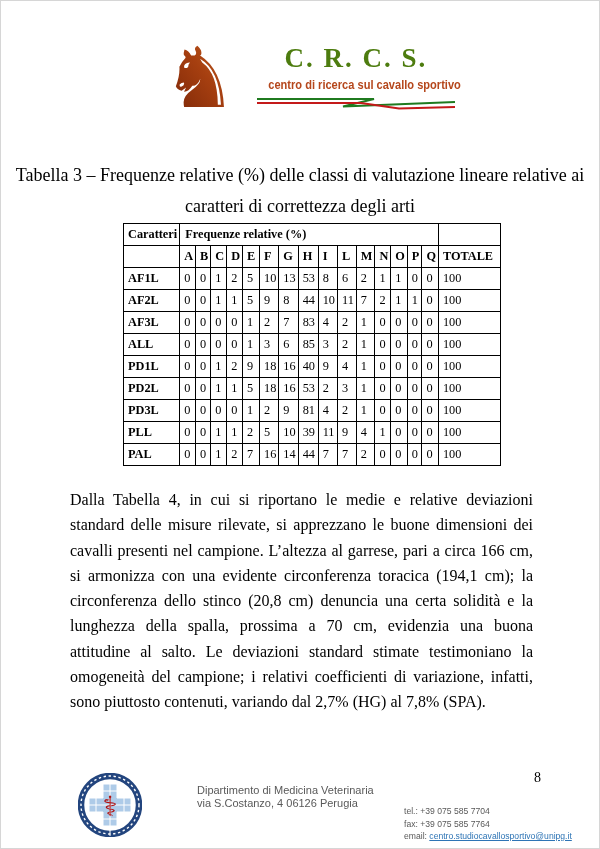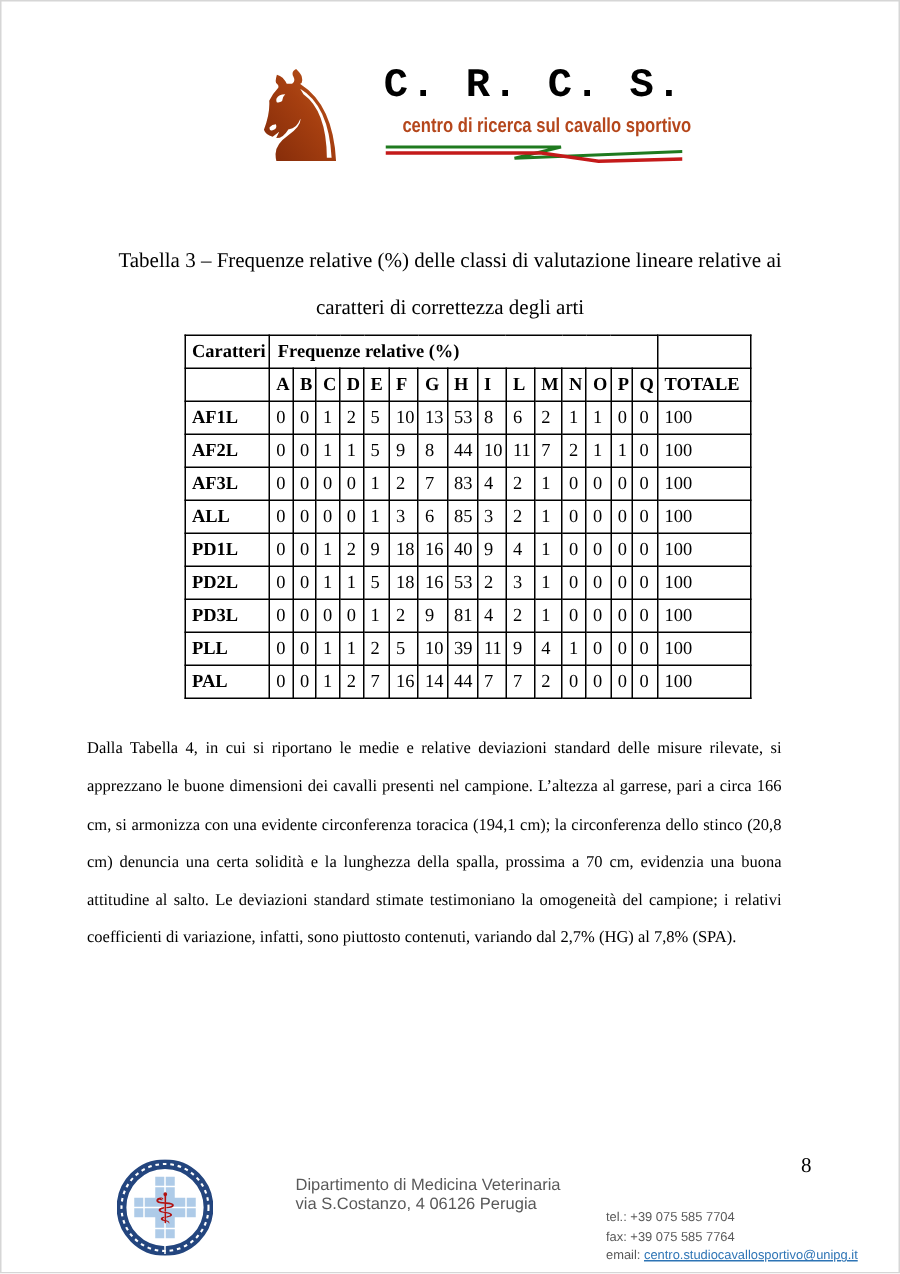--- a/index.html
+++ b/index.html
@@ -6,54 +6,54 @@
   .page {
     position:relative; width:600px; height:849px; background:#fff;
     font-family:"Liberation Serif", serif; color:#000;
     box-sizing:border-box; border:1px solid #d6d6d6; overflow:hidden;
   }
 
   
   .crcs-header { position:absolute; top:26px; left:152px; display:flex; align-items:center; }
   .brand { width:214px; text-align:center; margin-left:2px; }
   .brand-acronym {
-    font-family:Liberation Mono, monospace; font-weight:bold;
-    font-size:27px; letter-spacing:2px; color:#000000; white-space:nowrap;
+    font-family:Liberation Serif, serif; font-weight:bold;
+    font-size:27px; letter-spacing:2px; color:#4d7c0f; white-space:nowrap;
   }
   .brand-subtitle {
     font-family:"Liberation Sans", sans-serif; font-weight:bold;
     font-size:13.5px; color:#b5471c; white-space:nowrap;
     transform:scaleX(.82); transform-origin:center; margin-top:3px;
   }
   .flag-ribbon { display:block; margin:4px auto 0 auto; }
 
   
-  .caption { position:absolute; top:166px; left:0; right:0; text-align:center; font-size:14px; }
+  .caption { position:absolute; top:166px; left:0; right:0; text-align:center; font-size:18px; }
   .caption .cap-line { line-height:16px; margin-bottom:15px; }
 
   
   table.freq { position:absolute; top:222px; left:122px; border-collapse:collapse; }
   .freq th, .freq td {
     border:1px solid #000; font-size:12.3px; height:19px;
     padding:1px 2px 1px 4px; text-align:left; vertical-align:middle; white-space:nowrap;
   }
   .freq th { font-weight:bold; }
   .freq td { font-weight:normal; }
   .freq .corner { padding-left:4px; }
   .freq .group { padding-left:5px; }
   col.c-lab { width:56px; } col.c-tot { width:62px; }
   col.c1{width:15px} col.c2{width:15px} col.c3{width:15px} col.c4{width:15px}
   col.c5{width:17px} col.c6{width:17px} col.c7{width:19px} col.c8{width:20px}
   col.c9{width:14px} col.c10{width:17px} col.c11{width:17px} col.c12{width:15px}
   col.c13{width:15px} col.c14{width:14px} col.c15{width:15px}
 
   
   .body-text {
-    position:absolute; top:486px; left:57px; width:463px;
-    font-size:11px; line-height:25.3px; text-align:justify; margin:0;
+    position:absolute; top:486px; left:69px; width:463px;
+    font-size:16px; line-height:25.3px; text-align:justify; margin:0;
   }
 
   
   .seal { position:absolute; left:77px; top:772px; }
   .dept-block {
     position:absolute; left:196px; top:783px;
     font-family:"Liberation Sans", sans-serif; font-size:11px; line-height:12.5px; color:#595959;
   }
   .contact-block {
     position:absolute; left:403px; top:804px;

